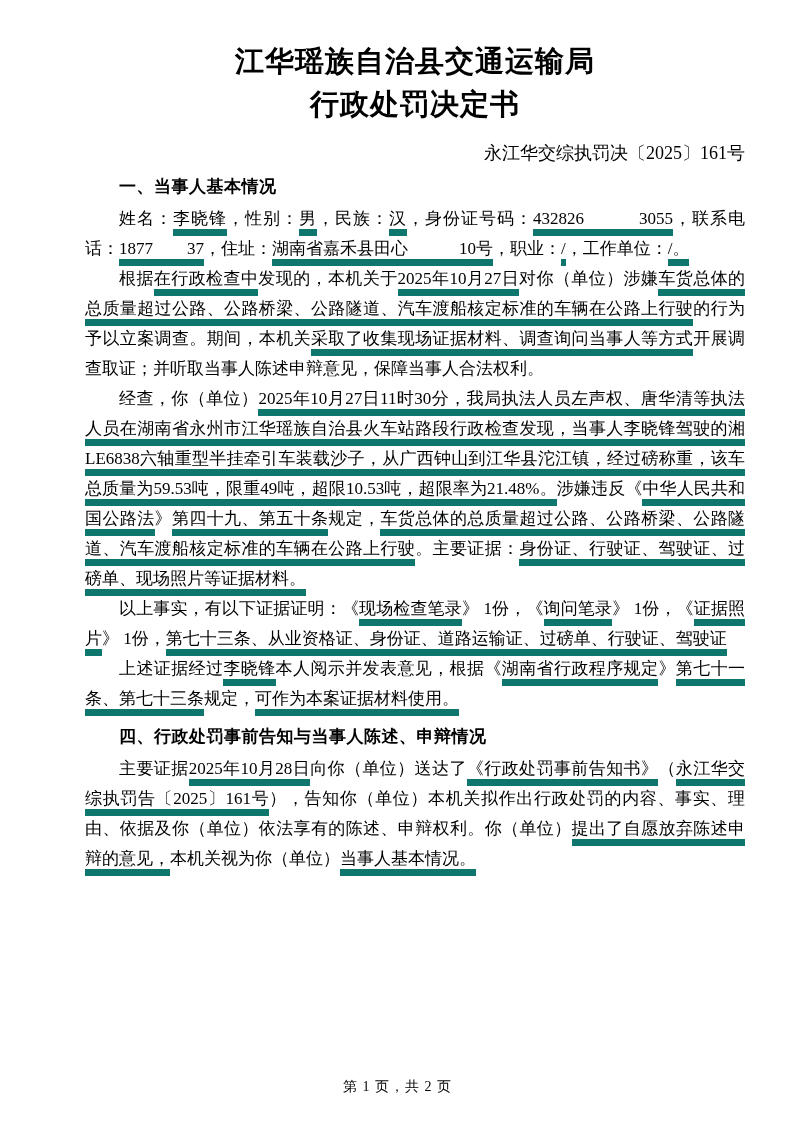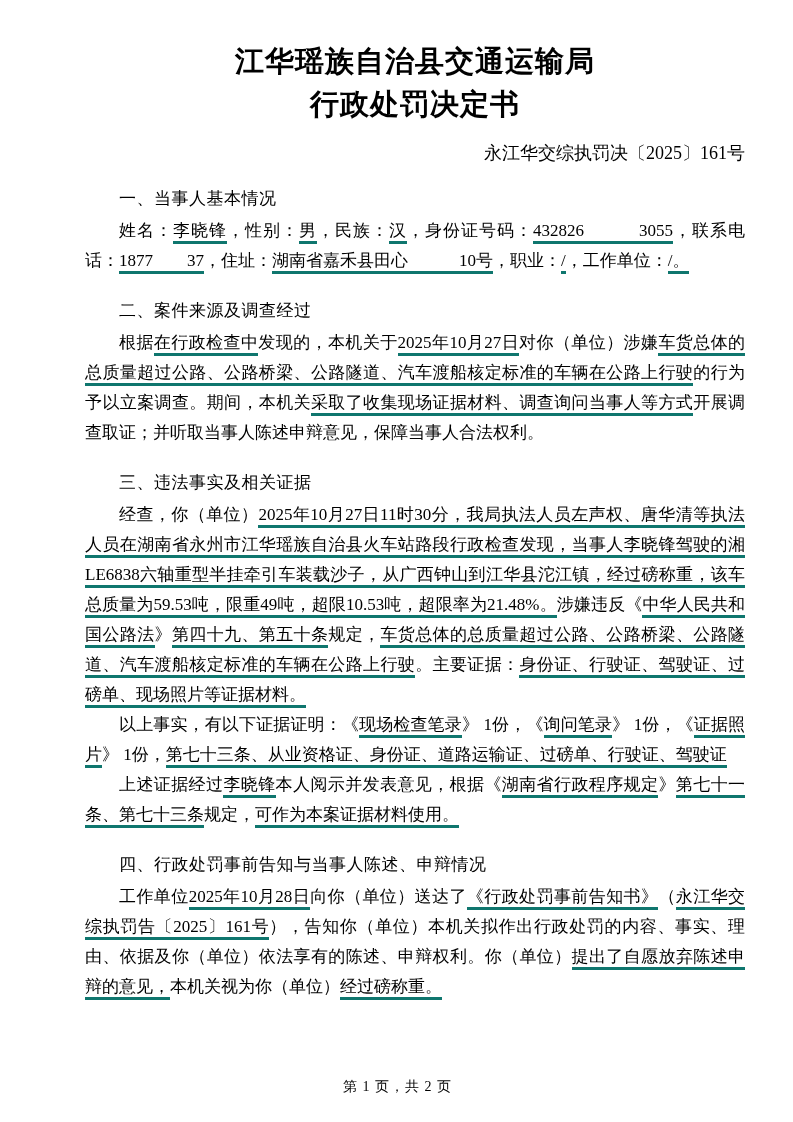--- a/index.html
+++ b/index.html
@@ -32,27 +32,27 @@
   }
   .doc-body { }
   .block {
     font-size: 17px;
     line-height: 30px;
     text-align: justify;
     text-indent: 2em;
     margin: 0;
   }
   .block.heading {
-    font-weight: normal;
-    margin-top: 20px;
+    font-weight: bold;
+    margin-top: 8px;
     margin-bottom: 2px;
     letter-spacing: 0.5px;
   }
   .block .u {
-    border-bottom: 3px solid #0f766e;
+    border-bottom: 7px solid #0f766e;
     padding-bottom: 1px;
   }
   .footer {
     position: absolute;
     left: 1px;
     bottom: 26px;
     width: 100%;
     text-align: center;
     font-size: 14px;
     letter-spacing: 1px;
@@ -62,23 +62,21 @@
 </head>
 <body>
 
 <div class="page">
   <div class="title">江华瑶族自治县交通运输局</div>
   <div class="title">行政处罚决定书</div>
   <div class="doc-number">永江华交综执罚决〔2025〕161号</div>
   <div class="doc-body">
       <div class="block heading"><span>一、当事人基本情况</span></div>
       <div class="block para"><span>姓名：</span><span class="u">李晓锋</span><span>，性别：</span><span class="u">男</span><span>，民族：</span><span class="u">汉</span><span>，身份证号码：</span><span class="u">432826　　　3055</span><span>，联系电话：</span><span class="u">1877　　37</span><span>，住址：</span><span class="u">湖南省嘉禾县田心　　　10号</span><span>，职业：</span><span class="u">/</span><span>，工作单位：</span><span class="u">/。</span></div>
-      <div class="block heading"><span>二、案件来源及调查经过</span></div>
       <div class="block para"><span>根据</span><span class="u">在行政检查中</span><span>发现的，本机关于</span><span class="u">2025年10月27日</span><span>对你（单位）涉嫌</span><span class="u">车货总体的总质量超过公路、公路桥梁、公路隧道、汽车渡船核定标准的车辆在公路上行驶</span><span>的行为予以立案调查。期间，本机关</span><span class="u">采取了收集现场证据材料、调查询问当事人等方式</span><span>开展调查取证；并听取当事人陈述申辩意见，保障当事人合法权利。</span></div>
-      <div class="block heading"><span>三、违法事实及相关证据</span></div>
       <div class="block para"><span>经查，你（单位）</span><span class="u">2025年10月27日11时30分，我局执法人员左声权、唐华清等执法人员在湖南省永州市江华瑶族自治县火车站路段行政检查发现，当事人李晓锋驾驶的湘LE6838六轴重型半挂牵引车装载沙子，从广西钟山到江华县沱江镇，经过磅称重，该车总质量为59.53吨，限重49吨，超限10.53吨，超限率为21.48%。</span><span>涉嫌违反《</span><span class="u">中华人民共和国公路法</span><span>》</span><span class="u">第四十九、第五十条</span><span>规定，</span><span class="u">车货总体的总质量超过公路、公路桥梁、公路隧道、汽车渡船核定标准的车辆在公路上行驶</span><span>。主要证据：</span><span class="u">身份证、行驶证、驾驶证、过磅单、现场照片等证据材料。</span></div>
       <div class="block para"><span>以上事实，有以下证据证明：《</span><span class="u">现场检查笔录</span><span>》 1份，《</span><span class="u">询问笔录</span><span>》 1份，《</span><span class="u">证据照片</span><span>》 1份，</span><span class="u">第七十三条、从业资格证、身份证、道路运输证、过磅单、行驶证、驾驶证</span></div>
       <div class="block para"><span>上述证据经过</span><span class="u">李晓锋</span><span>本人阅示并发表意见，根据《</span><span class="u">湖南省行政程序规定</span><span>》</span><span class="u">第七十一条、第七十三条</span><span>规定，</span><span class="u">可作为本案证据材料使用。</span></div>
       <div class="block heading"><span>四、行政处罚事前告知与当事人陈述、申辩情况</span></div>
-      <div class="block para"><span>工作单位</span><span class="u">2025年10月28日</span><span>向你（单位）送达了</span><span class="u">《行政处罚事前告知书》</span><span>（</span><span class="u">永江华交综执罚告〔2025〕161号</span><span>），告知你（单位）本机关拟作出行政处罚的内容、事实、理由、依据及你（单位）依法享有的陈述、申辩权利。你（单位）</span><span class="u">提出了自愿放弃陈述申辩的意见，</span><span>本机关视为你（单位）</span><span class="u">经过磅称重。</span></div>
+      <div class="block para"><span>主要证据</span><span class="u">2025年10月28日</span><span>向你（单位）送达了</span><span class="u">《行政处罚事前告知书》</span><span>（</span><span class="u">永江华交综执罚告〔2025〕161号</span><span>），告知你（单位）本机关拟作出行政处罚的内容、事实、理由、依据及你（单位）依法享有的陈述、申辩权利。你（单位）</span><span class="u">提出了自愿放弃陈述申辩的意见，</span><span>本机关视为你（单位）</span><span class="u">当事人基本情况。</span></div>
     </div>
   <div class="footer">第 1 页，共 2 页</div>
 </div>
 
 </body></html>

